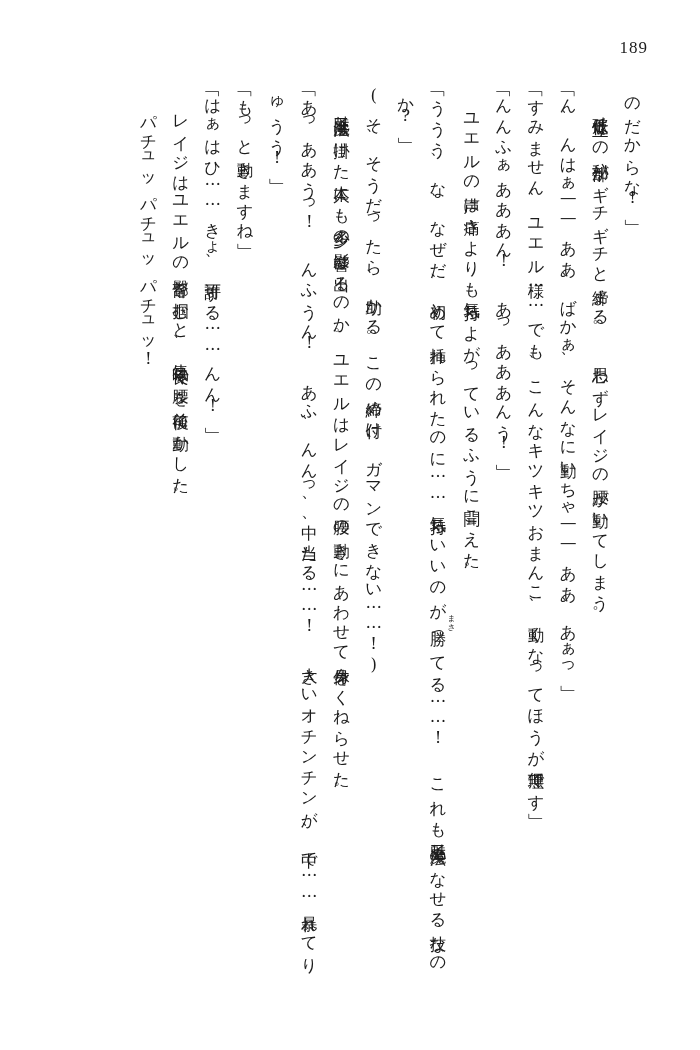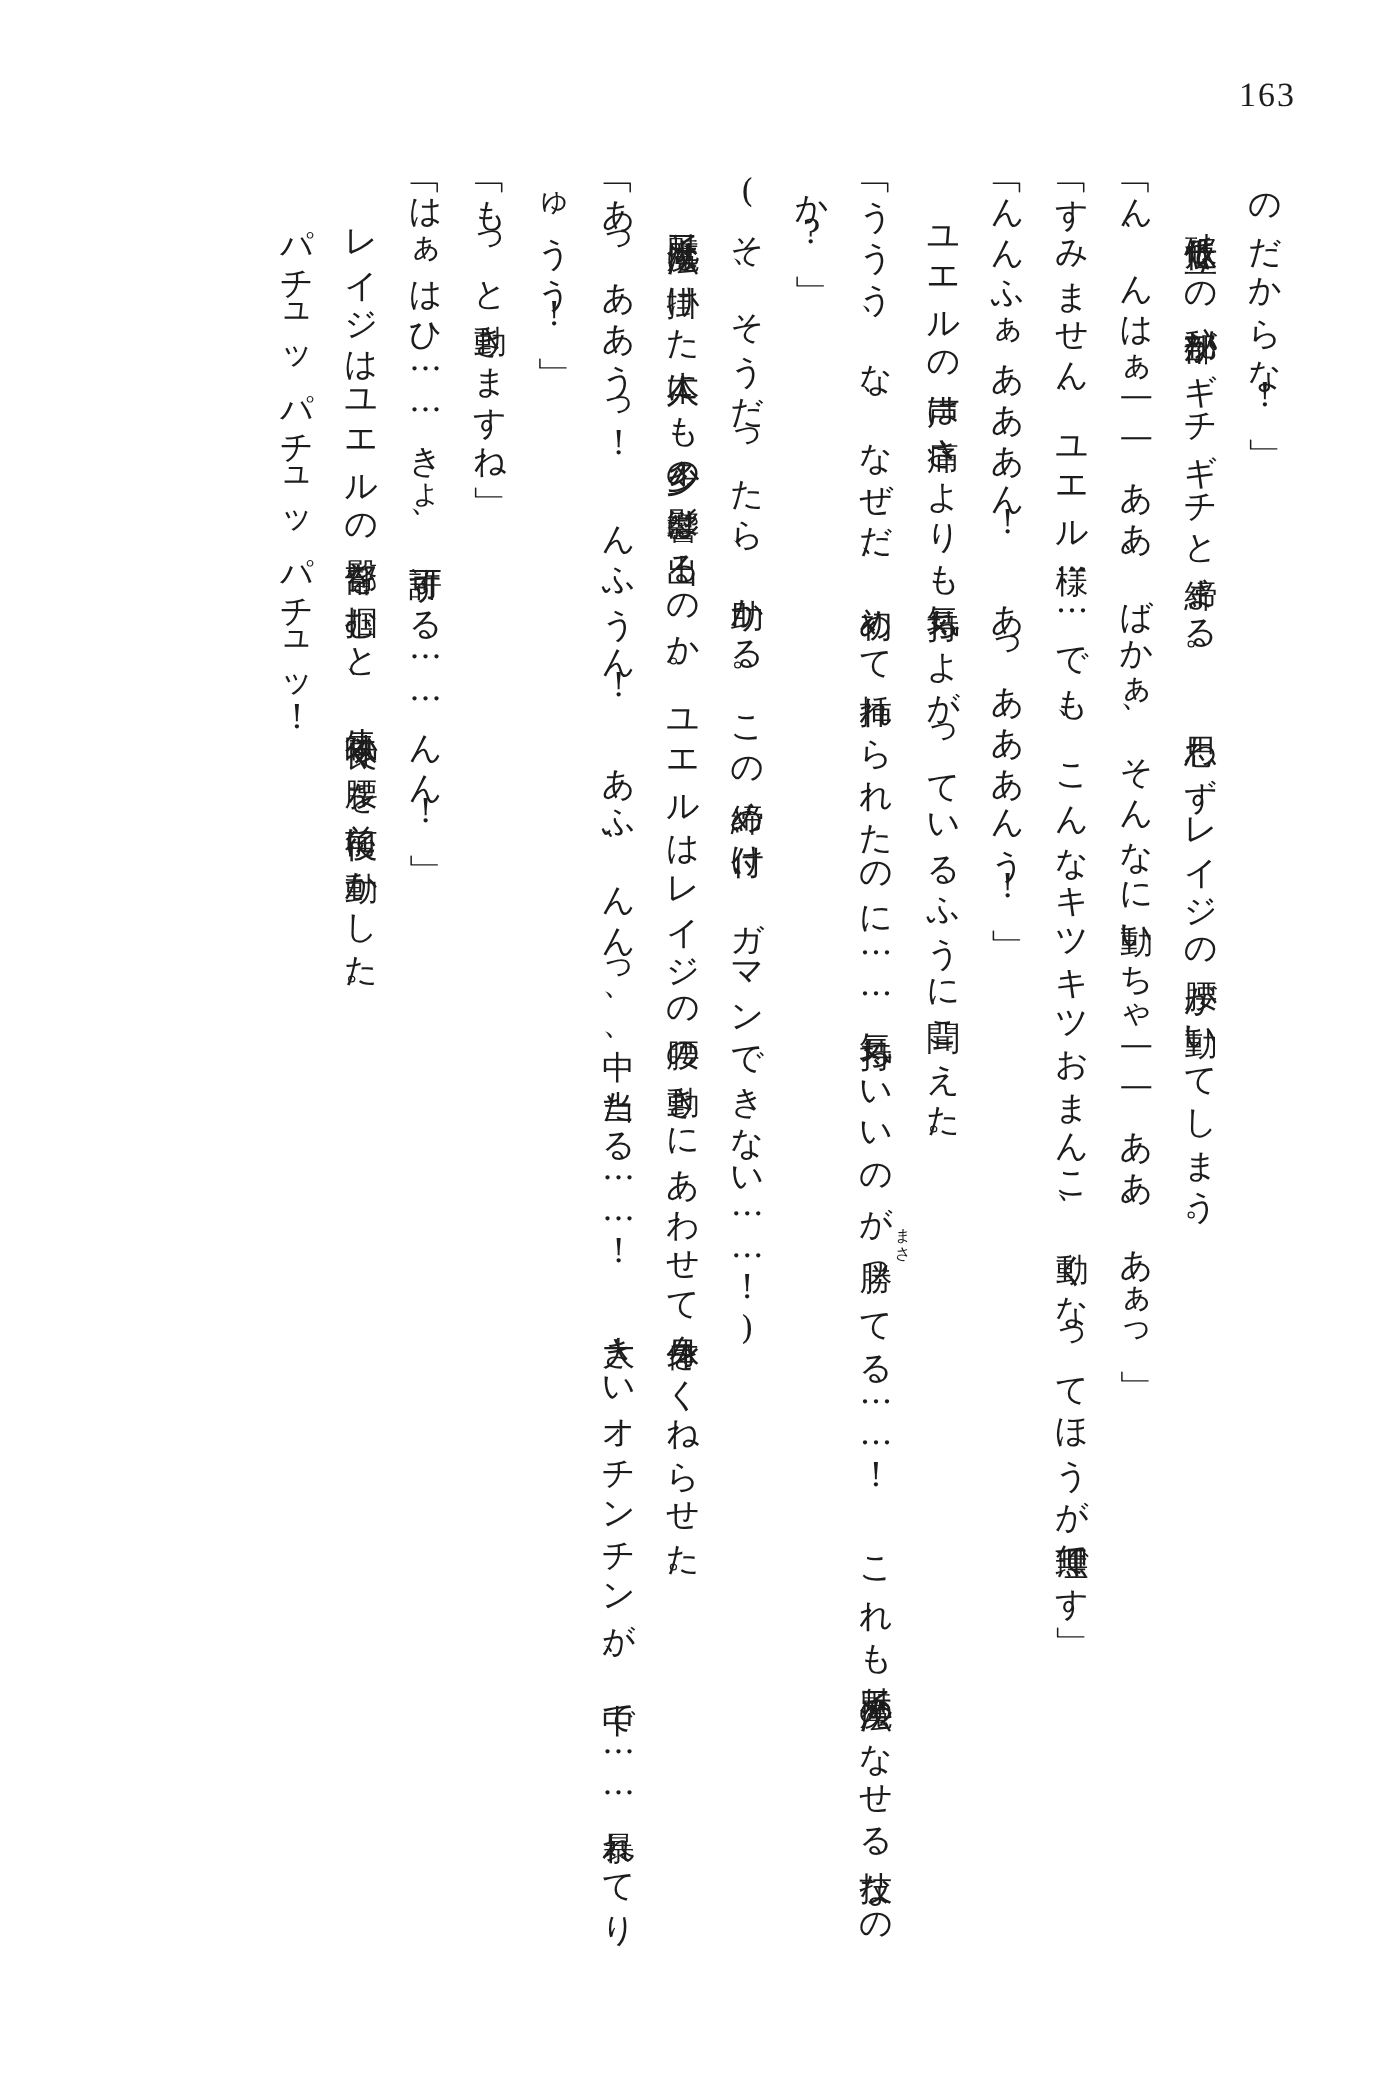--- a/index.html
+++ b/index.html
@@ -61,21 +61,21 @@
   ruby rt {
     font-size: 8px;
     letter-spacing: 0;
   }
 </style>
 </head>
 <body>
 
 <div class="page">
 
-  <div class="page-number">163</div>
+  <div class="page-number">189</div>
 
   <div class="text-block">
     <p>のだからな!」</p>
     <p class="indent">破瓜仕立ての秘部がギチギチと締まる。　思わずレイジの腰が動いてしまう。</p>
     <p>「ん、んはぁ——ああ、ばかぁ、そんなに動いちゃ——ああ、あぁっ」</p>
     <p>「すみません、ユエル様……でも、こんなキツキツおまんこ、動くなってほうが無理です」</p>
     <p>「んんふぁあああん!　あっあああんう!」</p>
     <p class="indent">ユエルの声は痛さよりも気持ちよがっているふうに聞こえた。</p>
     <p id="para-ruby">「ううう、な、なぜだ、初めて挿れられたのに……気持ちいいのが<ruby>勝<rt>まさ</rt></ruby>ってる……!　これも魅了魔法のなせる技なのか?」</p>
     <p>(そ、そうだったら、助かる。この締め付け、ガマンできない……!)</p>

